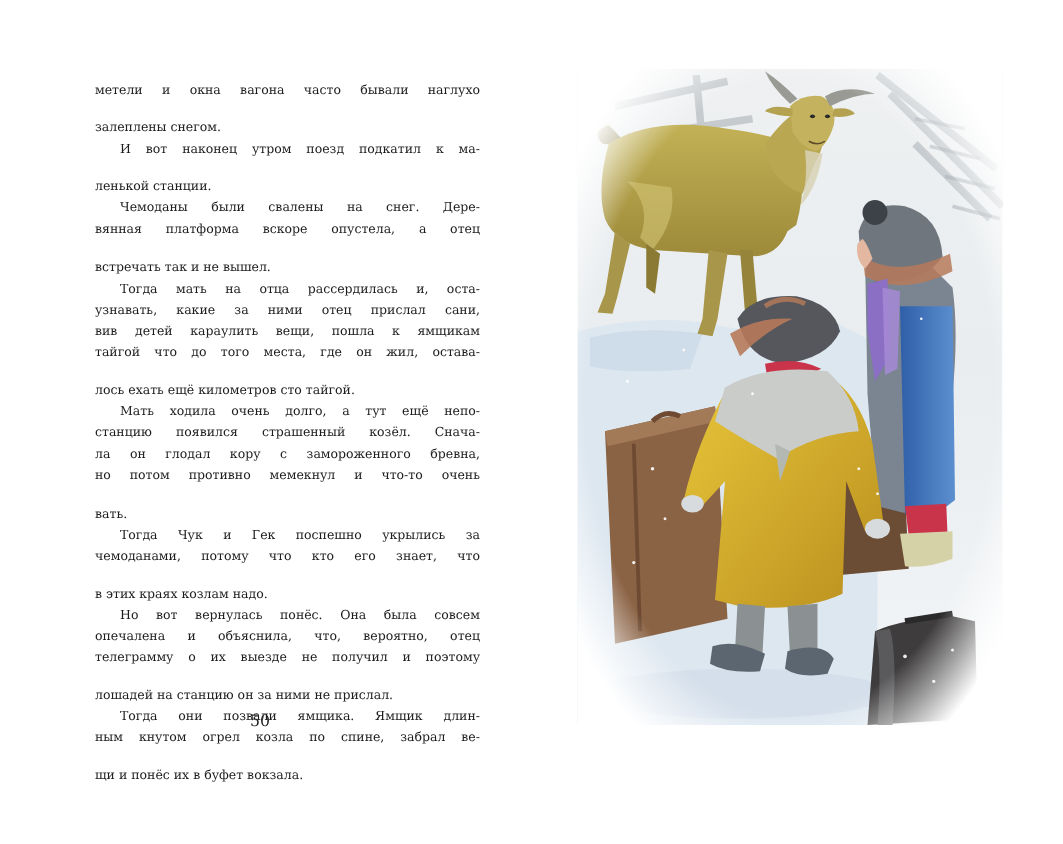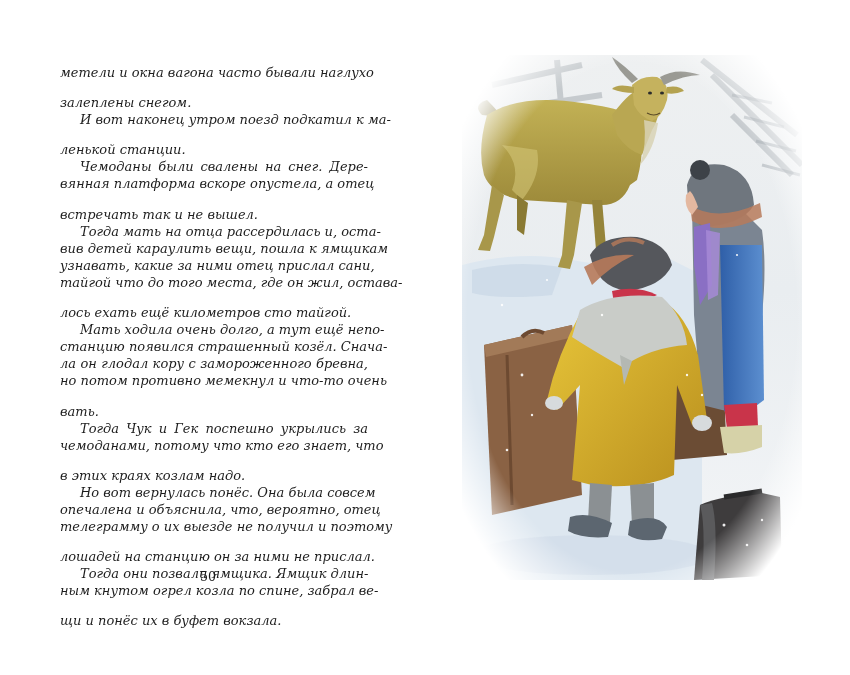--- a/index.html
+++ b/index.html
@@ -1,20 +1,20 @@
 <!DOCTYPE html>
 <html><head>
 <meta charset="utf-8">
 <style>
   html, body { margin: 0; padding: 0; background: #ffffff; }
   body { width: 850px; height: 675px; position: relative; overflow: hidden; }
   .page-text {
-    position: absolute; left: 60px; top: 64px; width: 308px;
+    position: absolute; left: 76px; top: 64px; width: 308px;
     font-family: "DejaVu Serif", "Liberation Serif", serif;
-    font-size: 13px; line-height: 17.1px; color: #1d1d1d; font-style: italic;
+    font-size: 10px; line-height: 17.1px; color: #1d1d1d;
   }
   .para { margin: 0; text-align: justify; text-align-last: left; }
   .line { display: block; white-space: nowrap; text-align: justify; text-align-last: justify; }
   .line.last { text-align-last: left; margin-top: 13px; }
   .line.indent { padding-left: 20px; }
   .page-number {
     position: absolute; left: 200px; top: 569px; width: 60px; 
     font-family: "DejaVu Serif", "Liberation Serif", serif; font-size: 12.6px; color: #1d1d1d;
   }
   .illustration { position: absolute; left: 462px; top: 55px; width: 340px; height: 525px; }
@@ -32,22 +32,22 @@
       <span class="line indent">И вот наконец утром поезд подкатил к ма-</span>
       <span class="line last">ленькой станции.</span>
     </div>
     <div class="para">
       <span class="line indent">Чемоданы были свалены на снег. Дере-</span>
       <span class="line">вянная платформа вскоре опустела, а отец</span>
       <span class="line last">встречать так и не вышел.</span>
     </div>
     <div class="para">
       <span class="line indent">Тогда мать на отца рассердилась и, оста-</span>
+      <span class="line">узнавать, какие за ними отец прислал сани,</span>
       <span class="line">вив детей караулить вещи, пошла к ямщикам</span>
-      <span class="line">узнавать, какие за ними отец прислал сани,</span>
       <span class="line">тайгой что до того места, где он жил, остава-</span>
       <span class="line last">лось ехать ещё километров сто тайгой.</span>
     </div>
     <div class="para">
       <span class="line indent">Мать ходила очень долго, а тут ещё непо-</span>
       <span class="line">станцию появился страшенный козёл. Снача-</span>
       <span class="line">ла он глодал кору с замороженного бревна,</span>
       <span class="line">но потом противно мемекнул и что-то очень</span>
       <span class="line last">вать.</span>
     </div>

